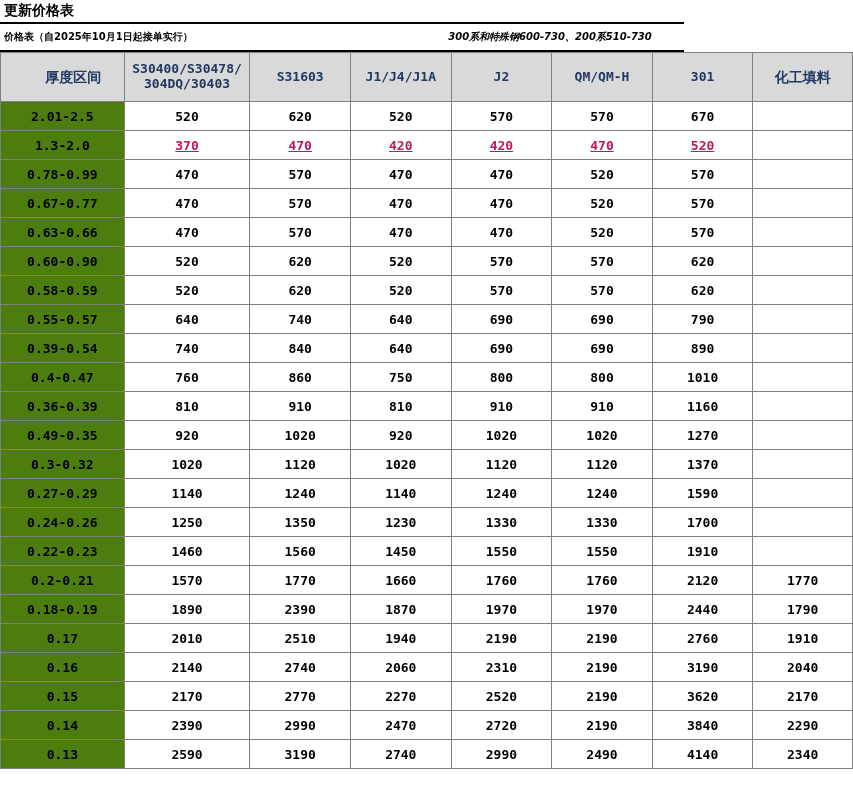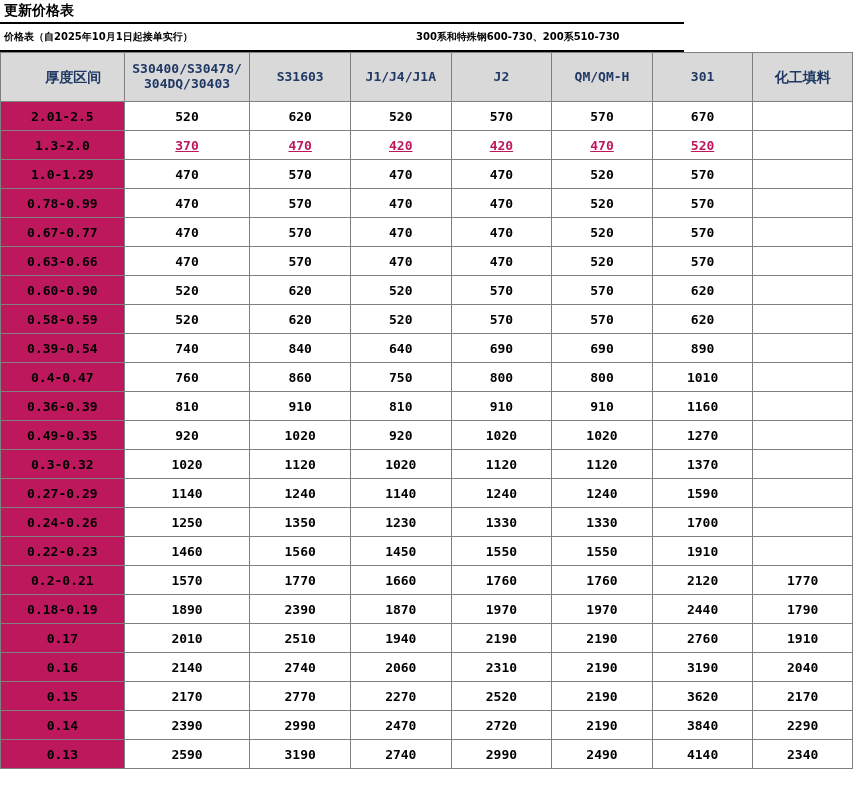--- a/index.html
+++ b/index.html
@@ -41,24 +41,25 @@
     font-family: "DejaVu Sans", sans-serif;
   }
   .subtitle-left {
     width: 390px;
     padding-left: 4px;
     box-sizing: border-box;
     white-space: nowrap;
   }
   .subtitle-right {
     flex: 1;
-    text-align: left;
+    text-align: center;
     padding-left: 26px;
     box-sizing: border-box;
     white-space: nowrap;
+    font-style: italic;
   }
   table.price {
     border-collapse: collapse;
     width: 853px;
     table-layout: fixed;
   }
   table.price th, table.price td {
     border: 1px solid #808080;
     text-align: center;
     vertical-align: middle;
@@ -82,21 +83,21 @@
   table.price thead th.col-filler {
     font-family: "DejaVu Sans", sans-serif;
     font-size: 14px;
   }
   table.price tbody td {
     height: 26px;
     font-size: 13px;
     font-weight: bold;
   }
   table.price tbody td.range {
-    background: #be185d;
+    background: #4d7c0f;
     color: #000;
   }
   table.price tbody td.val {
     background: #ffffff;
   }
   td.highlight {
     color: #be185d;
     text-decoration: underline;
   }
   col.c0 { width: 118px; }
@@ -178,30 +179,20 @@
           <td class="range">1.3-2.0</td>
           <td class="val highlight">370</td>
           <td class="val highlight">470</td>
           <td class="val highlight">420</td>
           <td class="val highlight">420</td>
           <td class="val highlight">470</td>
           <td class="val highlight">520</td>
           <td class="val highlight"></td>
         </tr>
         <tr>
-          <td class="range">1.0-1.29</td>
-          <td class="val">470</td>
-          <td class="val">570</td>
-          <td class="val">470</td>
-          <td class="val">470</td>
-          <td class="val">520</td>
-          <td class="val">570</td>
-          <td class="val"></td>
-        </tr>
-        <tr>
           <td class="range">0.78-0.99</td>
           <td class="val">470</td>
           <td class="val">570</td>
           <td class="val">470</td>
           <td class="val">470</td>
           <td class="val">520</td>
           <td class="val">570</td>
           <td class="val"></td>
         </tr>
         <tr>
@@ -235,20 +226,30 @@
           <td class="val"></td>
         </tr>
         <tr>
           <td class="range">0.58-0.59</td>
           <td class="val">520</td>
           <td class="val">620</td>
           <td class="val">520</td>
           <td class="val">570</td>
           <td class="val">570</td>
           <td class="val">620</td>
+          <td class="val"></td>
+        </tr>
+        <tr>
+          <td class="range">0.55-0.57</td>
+          <td class="val">640</td>
+          <td class="val">740</td>
+          <td class="val">640</td>
+          <td class="val">690</td>
+          <td class="val">690</td>
+          <td class="val">790</td>
           <td class="val"></td>
         </tr>
         <tr>
           <td class="range">0.39-0.54</td>
           <td class="val">740</td>
           <td class="val">840</td>
           <td class="val">640</td>
           <td class="val">690</td>
           <td class="val">690</td>
           <td class="val">890</td>

